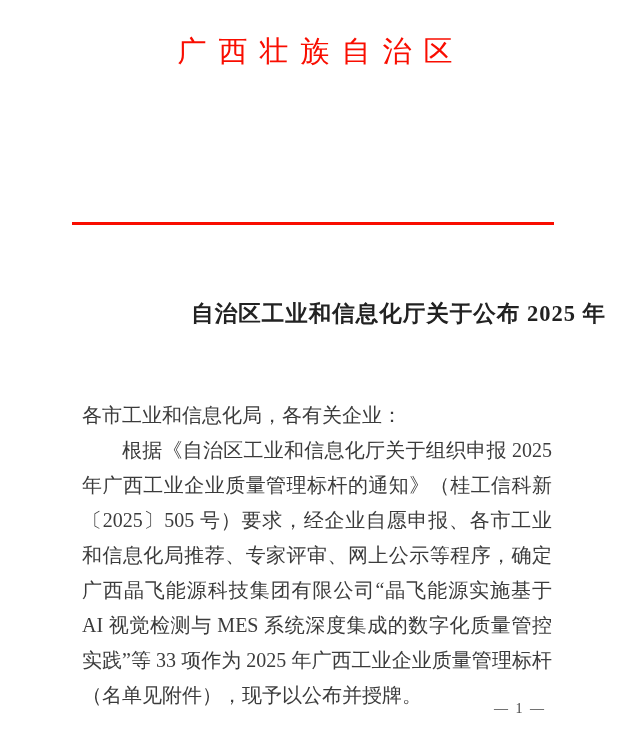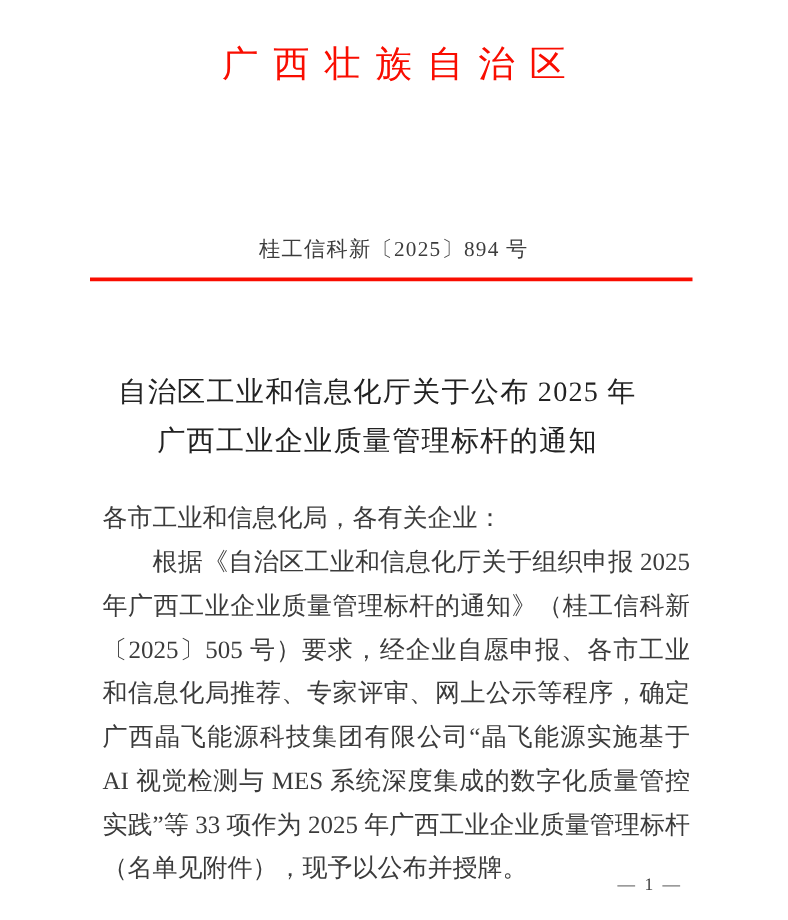--- a/index.html
+++ b/index.html
@@ -65,25 +65,25 @@
     position: absolute;
     top: 222px;
     left: 72px;
     width: 482px;
     height: 3px;
     background: var(--accent);
   }
   .doc-title {
     position: absolute;
     top: 294px;
-    left: 27px;
+    left: 56px;
     width: 550px;
-    text-align: center;
+    text-align: right;
     color: var(--ink-dark);
-    font-weight: normal;
+    font-weight: bold;
     font-size: 22.5px;
     line-height: 39px;
     letter-spacing: 1px;
   }
   .body-block {
     position: absolute;
     top: 398px;
     left: 82px;
     width: 470px;
     color: var(--ink-body);
@@ -106,27 +106,25 @@
   }
 </style>
 </head>
 <body>
 
 <div class="page">
 
   <div class="region-name">广西壮族自治区</div>
 
 
-  <div class="doc-number">桂工信科新〔2025〕894 号</div>
 
   <div class="red-rule"></div>
 
   <div class="doc-title">
     <div>自治区工业和信息化厅关于公布 2025 年</div>
-    <div>广西工业企业质量管理标杆的通知</div>
   </div>
 
   <div class="body-block">
     <p>各市工业和信息化局，各有关企业：</p>
     <p class="indent">根据《自治区工业和信息化厅关于组织申报 2025 年广西工业企业质量管理标杆的通知》（桂工信科新〔2025〕505 号）要求，经企业自愿申报、各市工业和信息化局推荐、专家评审、网上公示等程序，确定广西晶飞能源科技集团有限公司“晶飞能源实施基于 AI 视觉检测与 MES 系统深度集成的数字化质量管控实践”等 33 项作为 2025 年广西工业企业质量管理标杆（名单见附件），现予以公布并授牌。</p>
   </div>
 
   <div class="page-number">— 1 —</div>
 
 </div>

